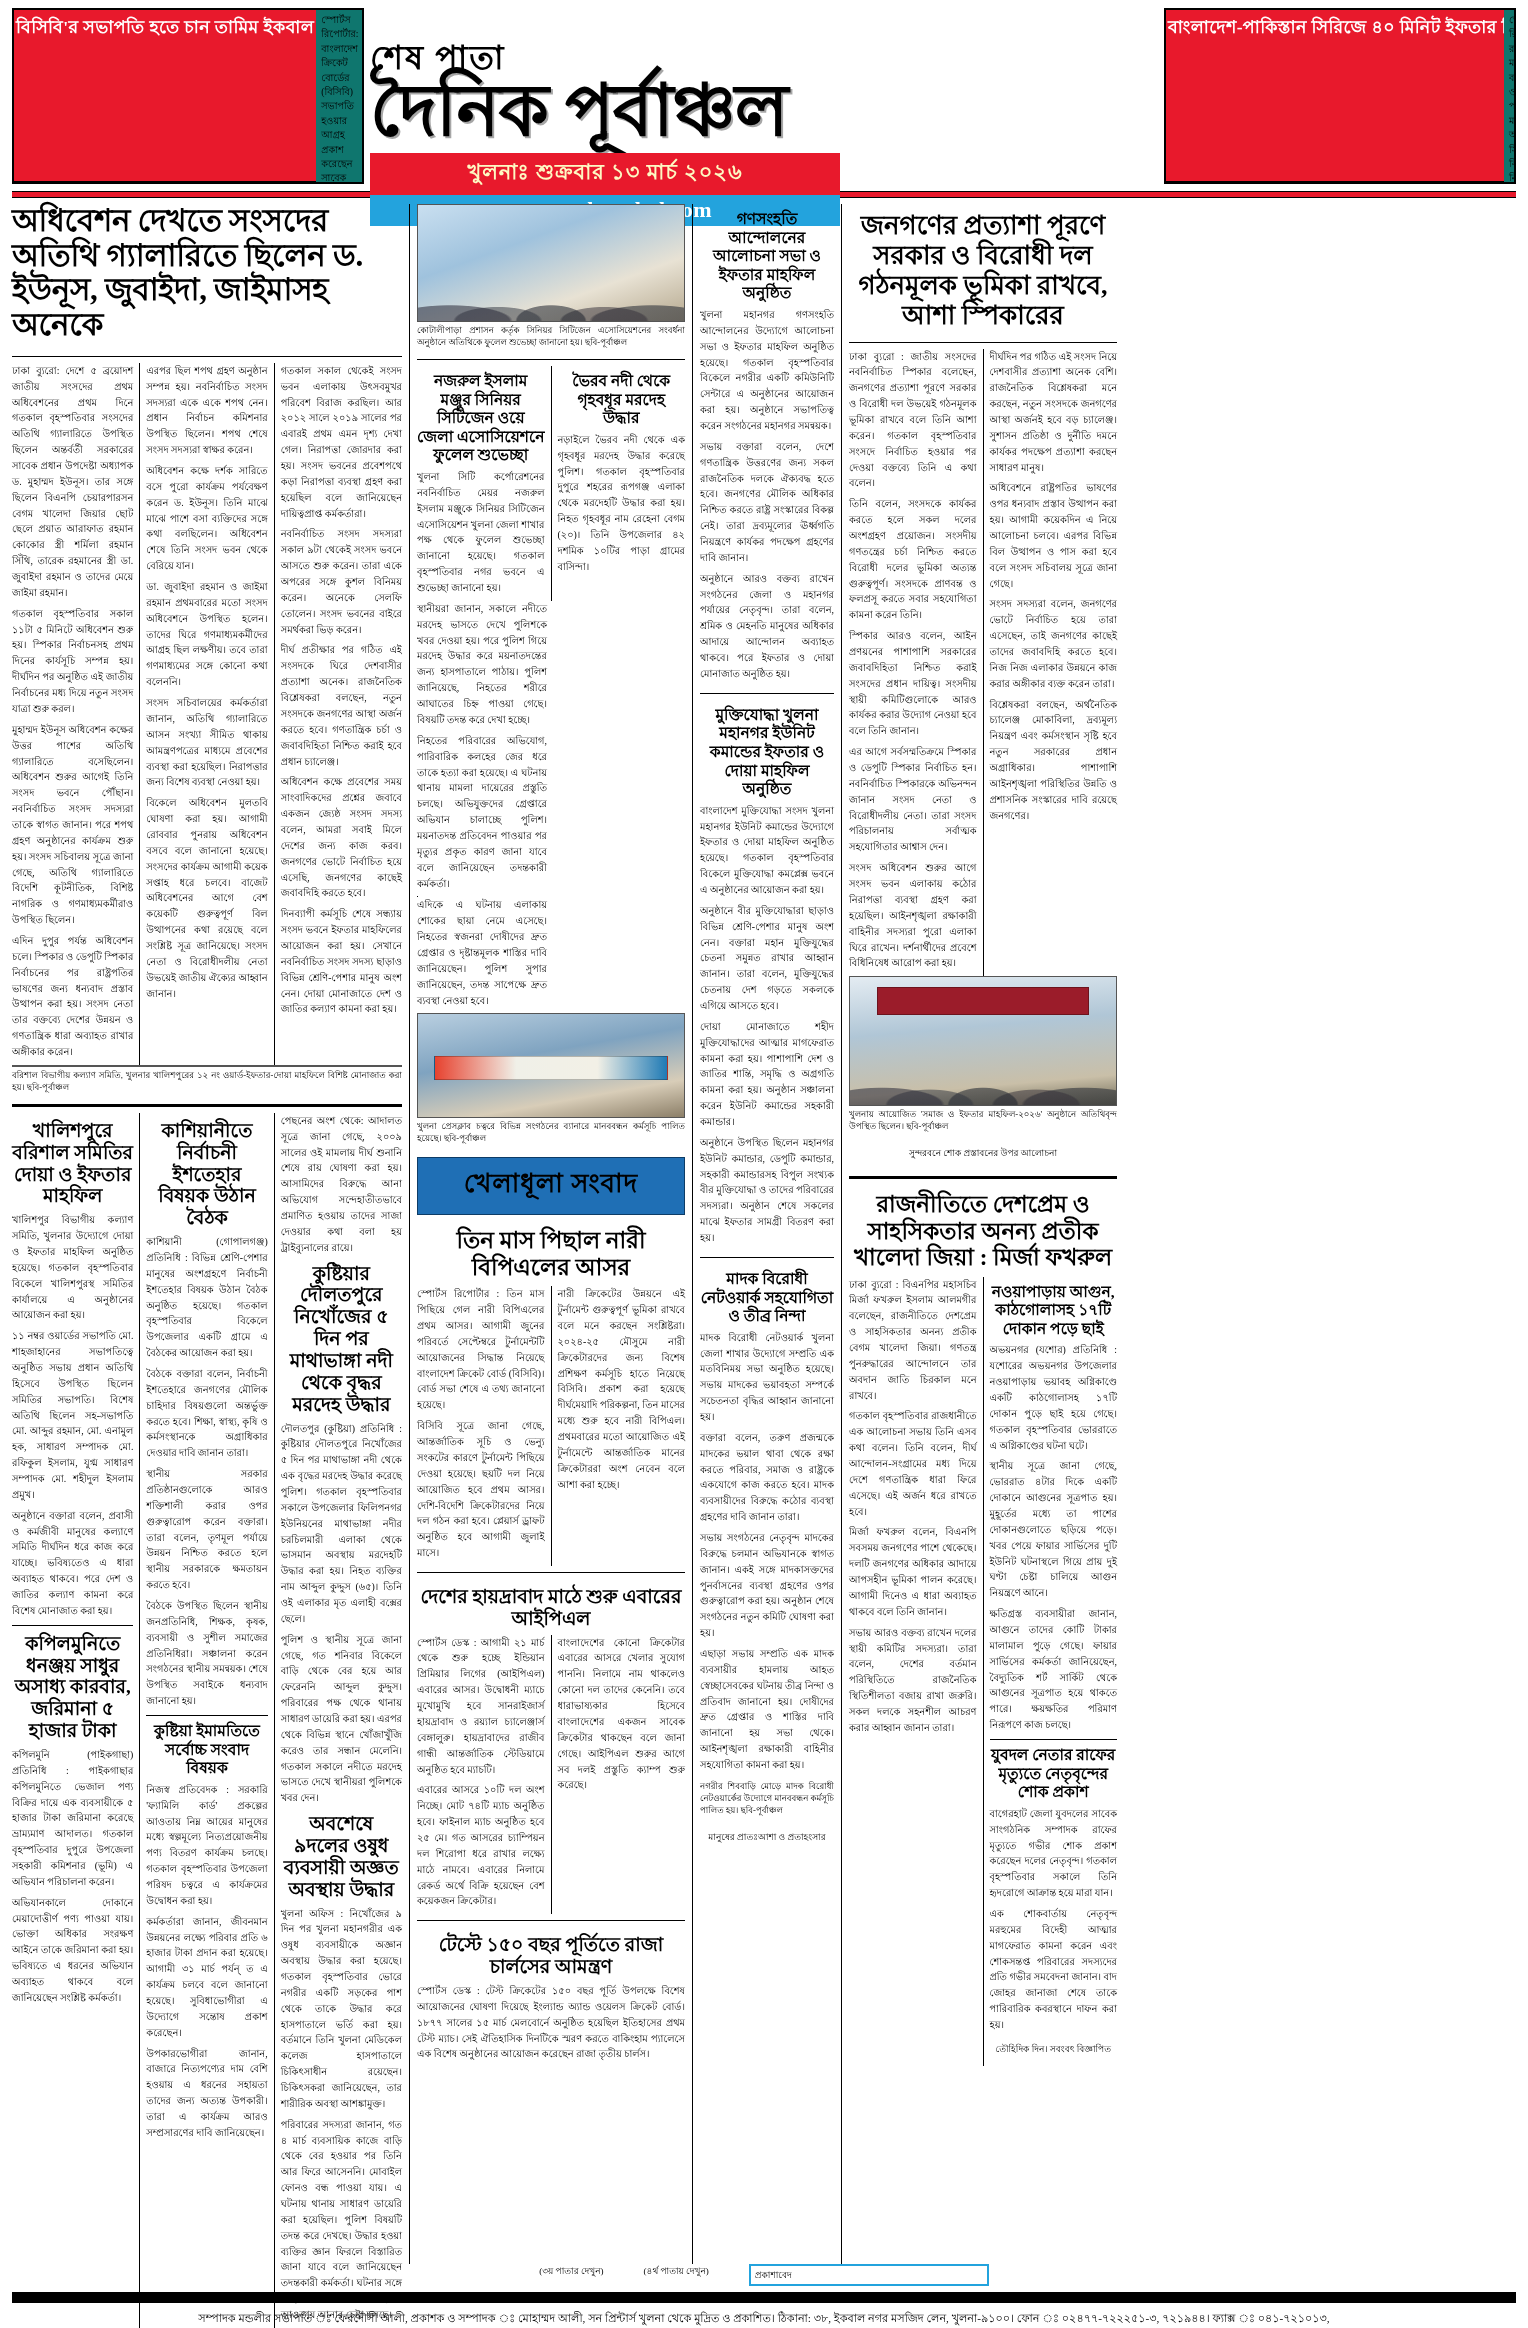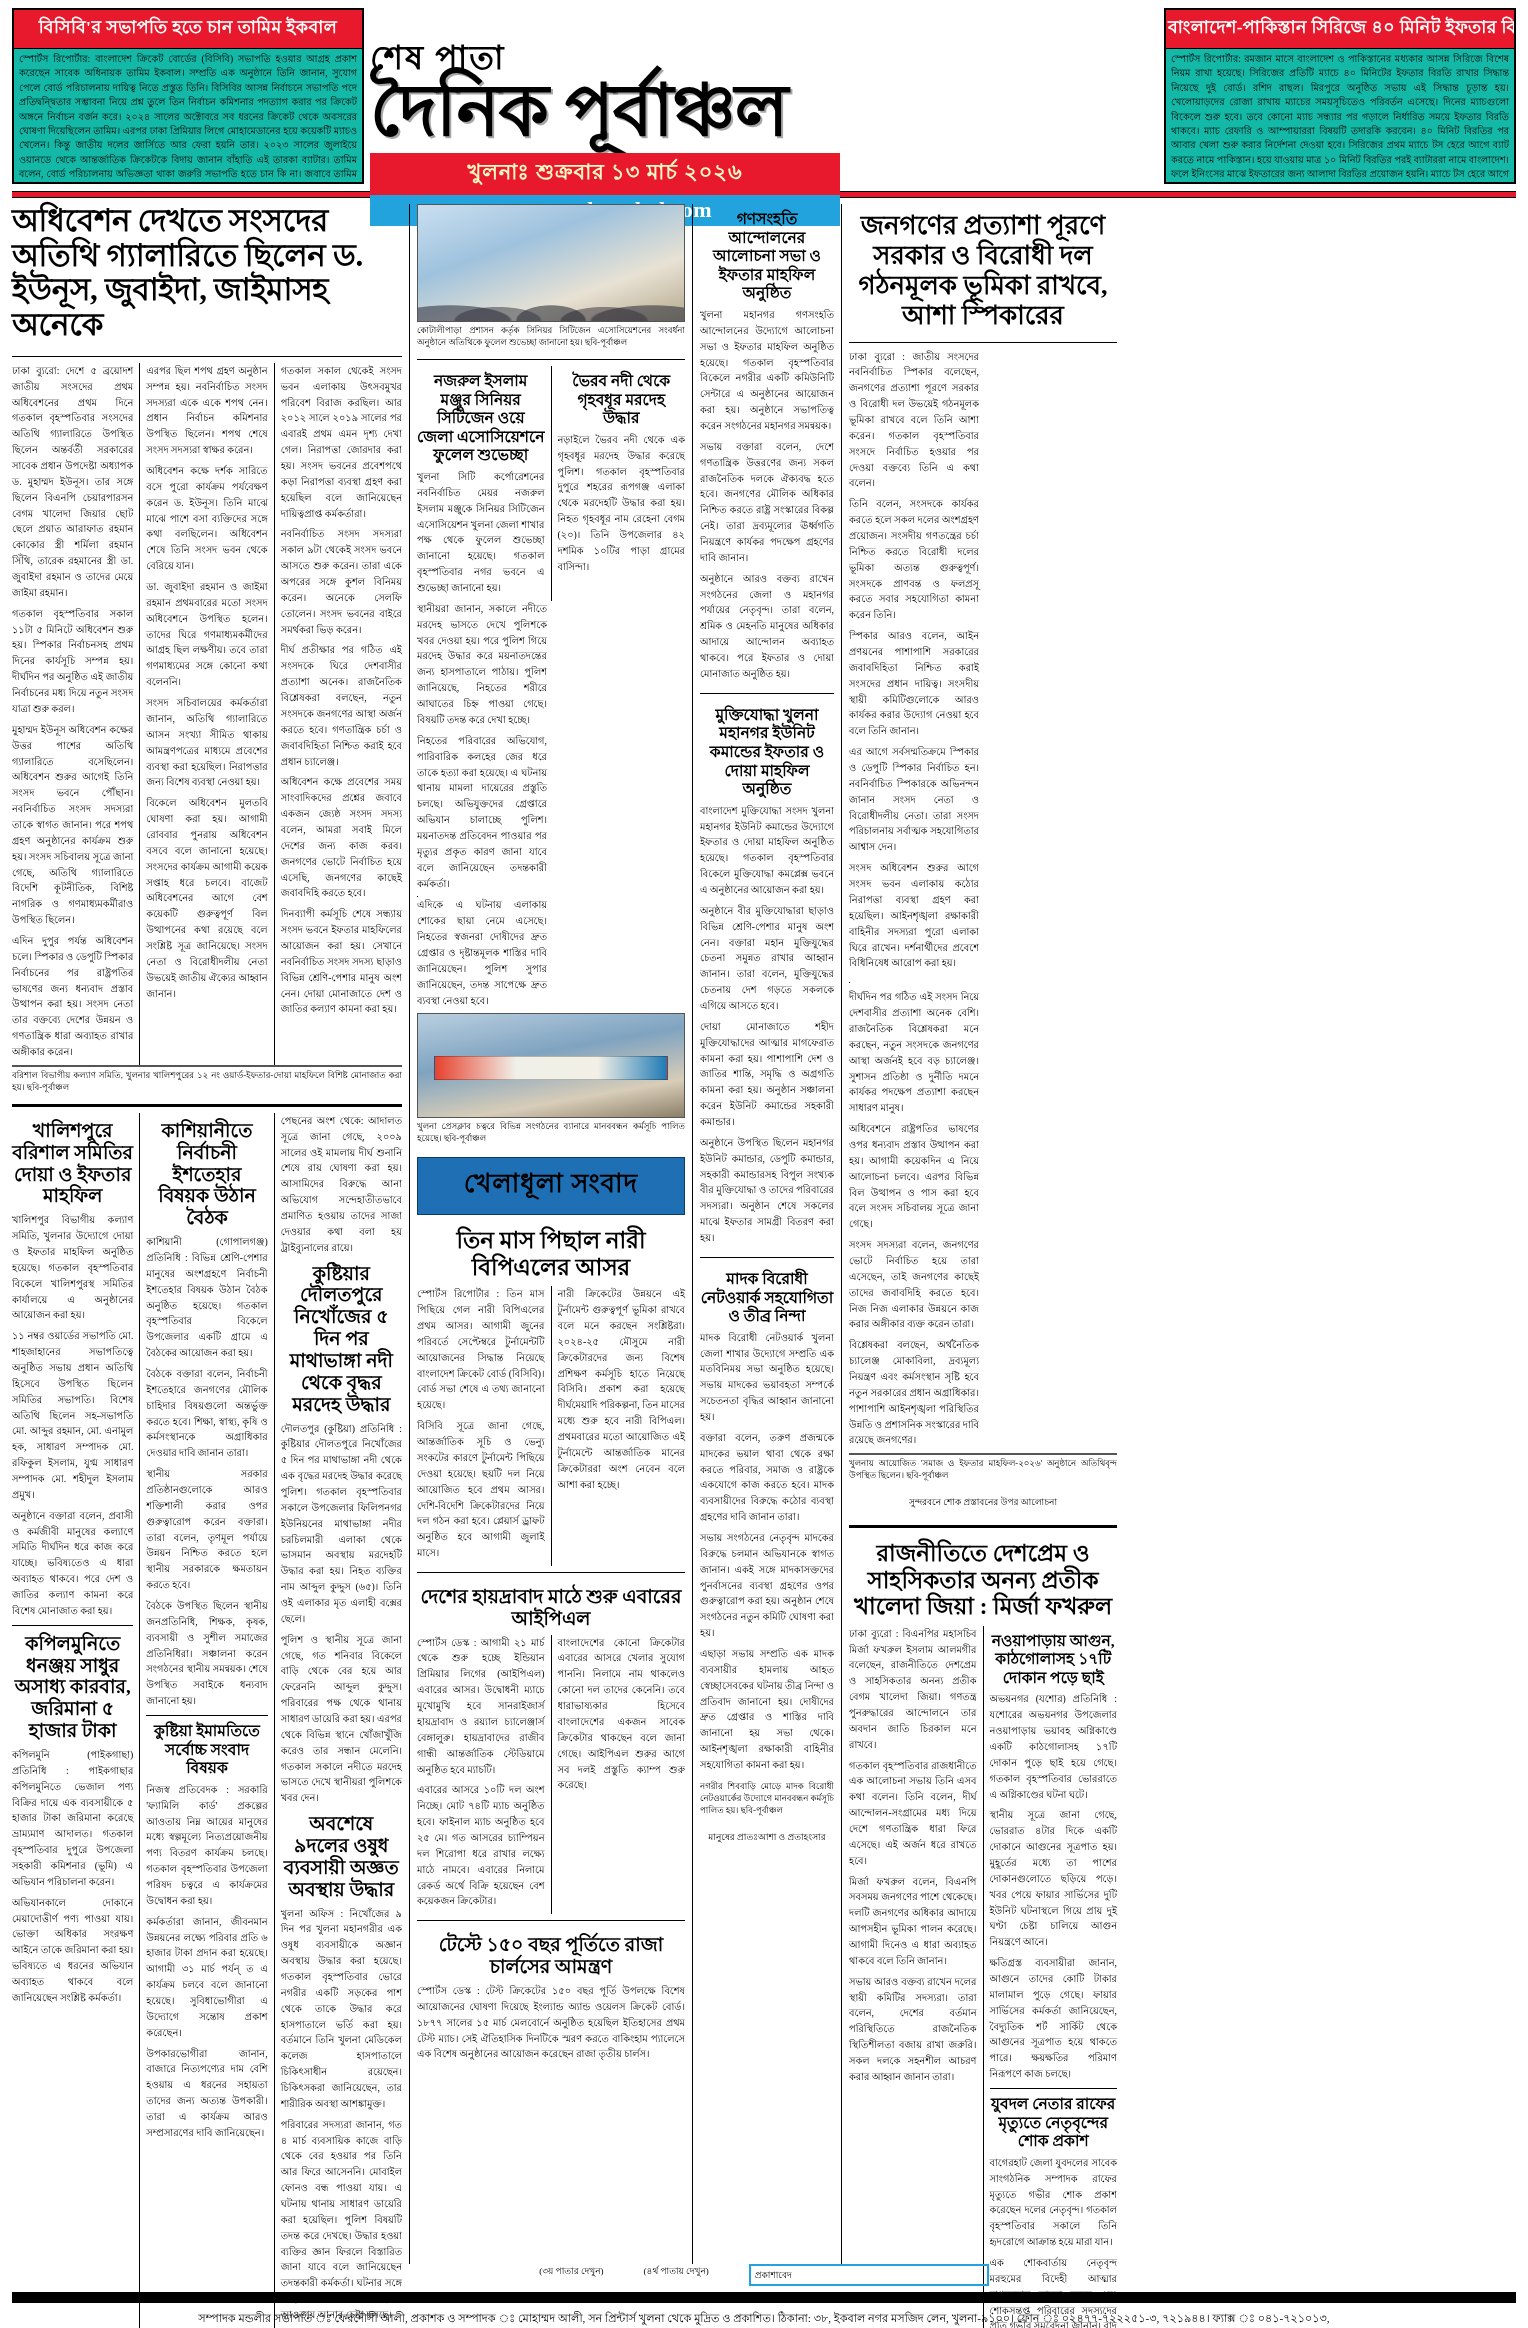--- a/index.html
+++ b/index.html
@@ -21,23 +21,23 @@
 
   
   .topstrip {
     display: flex;
     gap: 6px;
     height: 176px;
   }
   .teaser {
     width: 352px;
     border: 2px solid #000;
-    background: #14b8a6;
+    background: #0f766e;
     display: flex;
-    flex-direction: column;
+    flex-direction: row;
     overflow: hidden;
   }
   .teaser-head {
     background: #e8192c;
     color: #ffffff;
     font-weight: bold;
     font-size: 17.5px;
     text-align: center;
     padding: 4px 2px 5px 2px;
     letter-spacing: .4px;
@@ -415,21 +415,21 @@
       <p class="body">এছাড়া সভায় সম্প্রতি এক মাদক ব্যবসায়ীর হামলায় আহত স্বেচ্ছাসেবকের ঘটনায় তীব্র নিন্দা ও প্রতিবাদ জানানো হয়। দোষীদের দ্রুত গ্রেপ্তার ও শাস্তির দাবি জানানো হয় সভা থেকে। আইনশৃঙ্খলা রক্ষাকারী বাহিনীর সহযোগিতা কামনা করা হয়।</p>
       <p class="caption">নগরীর শিববাড়ি মোড়ে মাদক বিরোধী নেটওয়ার্কের উদ্যোগে মানববন্ধন কর্মসূচি পালিত হয়। ছবি-পূর্বাঞ্চল</p>
       <p class="smallnote">মানুষের প্রাতঃআশা ও প্রতাহংসার</p>
     </div>
 
     <div class="vrule"></div>
 
     <div class="colgroup" style="width:268px">
       <h2 class="hl lg">জনগণের প্রত্যাশা পূরণে সরকার ও বিরোধী দল গঠনমূলক ভূমিকা রাখবে, আশা স্পিকারের</h2>
       <hr class="hrule">
-      <div style="display:flex; gap:6px;flex-direction:column;">
+      <div style="display:flex; gap:6px;">
         <div class="col" style="width:130px">
           <p class="body">ঢাকা ব্যুরো : জাতীয় সংসদের নবনির্বাচিত স্পিকার বলেছেন, জনগণের প্রত্যাশা পূরণে সরকার ও বিরোধী দল উভয়েই গঠনমূলক ভূমিকা রাখবে বলে তিনি আশা করেন। গতকাল বৃহস্পতিবার সংসদে নির্বাচিত হওয়ার পর দেওয়া বক্তব্যে তিনি এ কথা বলেন।</p>
           <p class="body">তিনি বলেন, সংসদকে কার্যকর করতে হলে সকল দলের অংশগ্রহণ প্রয়োজন। সংসদীয় গণতন্ত্রের চর্চা নিশ্চিত করতে বিরোধী দলের ভূমিকা অত্যন্ত গুরুত্বপূর্ণ। সংসদকে প্রাণবন্ত ও ফলপ্রসূ করতে সবার সহযোগিতা কামনা করেন তিনি।</p>
           <p class="body">স্পিকার আরও বলেন, আইন প্রণয়নের পাশাপাশি সরকারের জবাবদিহিতা নিশ্চিত করাই সংসদের প্রধান দায়িত্ব। সংসদীয় স্থায়ী কমিটিগুলোকে আরও কার্যকর করার উদ্যোগ নেওয়া হবে বলে তিনি জানান।</p>
           <p class="body">এর আগে সর্বসম্মতিক্রমে স্পিকার ও ডেপুটি স্পিকার নির্বাচিত হন। নবনির্বাচিত স্পিকারকে অভিনন্দন জানান সংসদ নেতা ও বিরোধীদলীয় নেতা। তারা সংসদ পরিচালনায় সর্বাত্মক সহযোগিতার আশ্বাস দেন।</p>
           <p class="body">সংসদ অধিবেশন শুরুর আগে সংসদ ভবন এলাকায় কঠোর নিরাপত্তা ব্যবস্থা গ্রহণ করা হয়েছিল। আইনশৃঙ্খলা রক্ষাকারী বাহিনীর সদস্যরা পুরো এলাকা ঘিরে রাখেন। দর্শনার্থীদের প্রবেশে বিধিনিষেধ আরোপ করা হয়।</p>
         </div>
         <div class="vrule"></div>
         <div class="col" style="width:130px">
           <p class="body">দীর্ঘদিন পর গঠিত এই সংসদ নিয়ে দেশবাসীর প্রত্যাশা অনেক বেশি। রাজনৈতিক বিশ্লেষকরা মনে করছেন, নতুন সংসদকে জনগণের আস্থা অর্জনই হবে বড় চ্যালেঞ্জ। সুশাসন প্রতিষ্ঠা ও দুর্নীতি দমনে কার্যকর পদক্ষেপ প্রত্যাশা করছেন সাধারণ মানুষ।</p>

